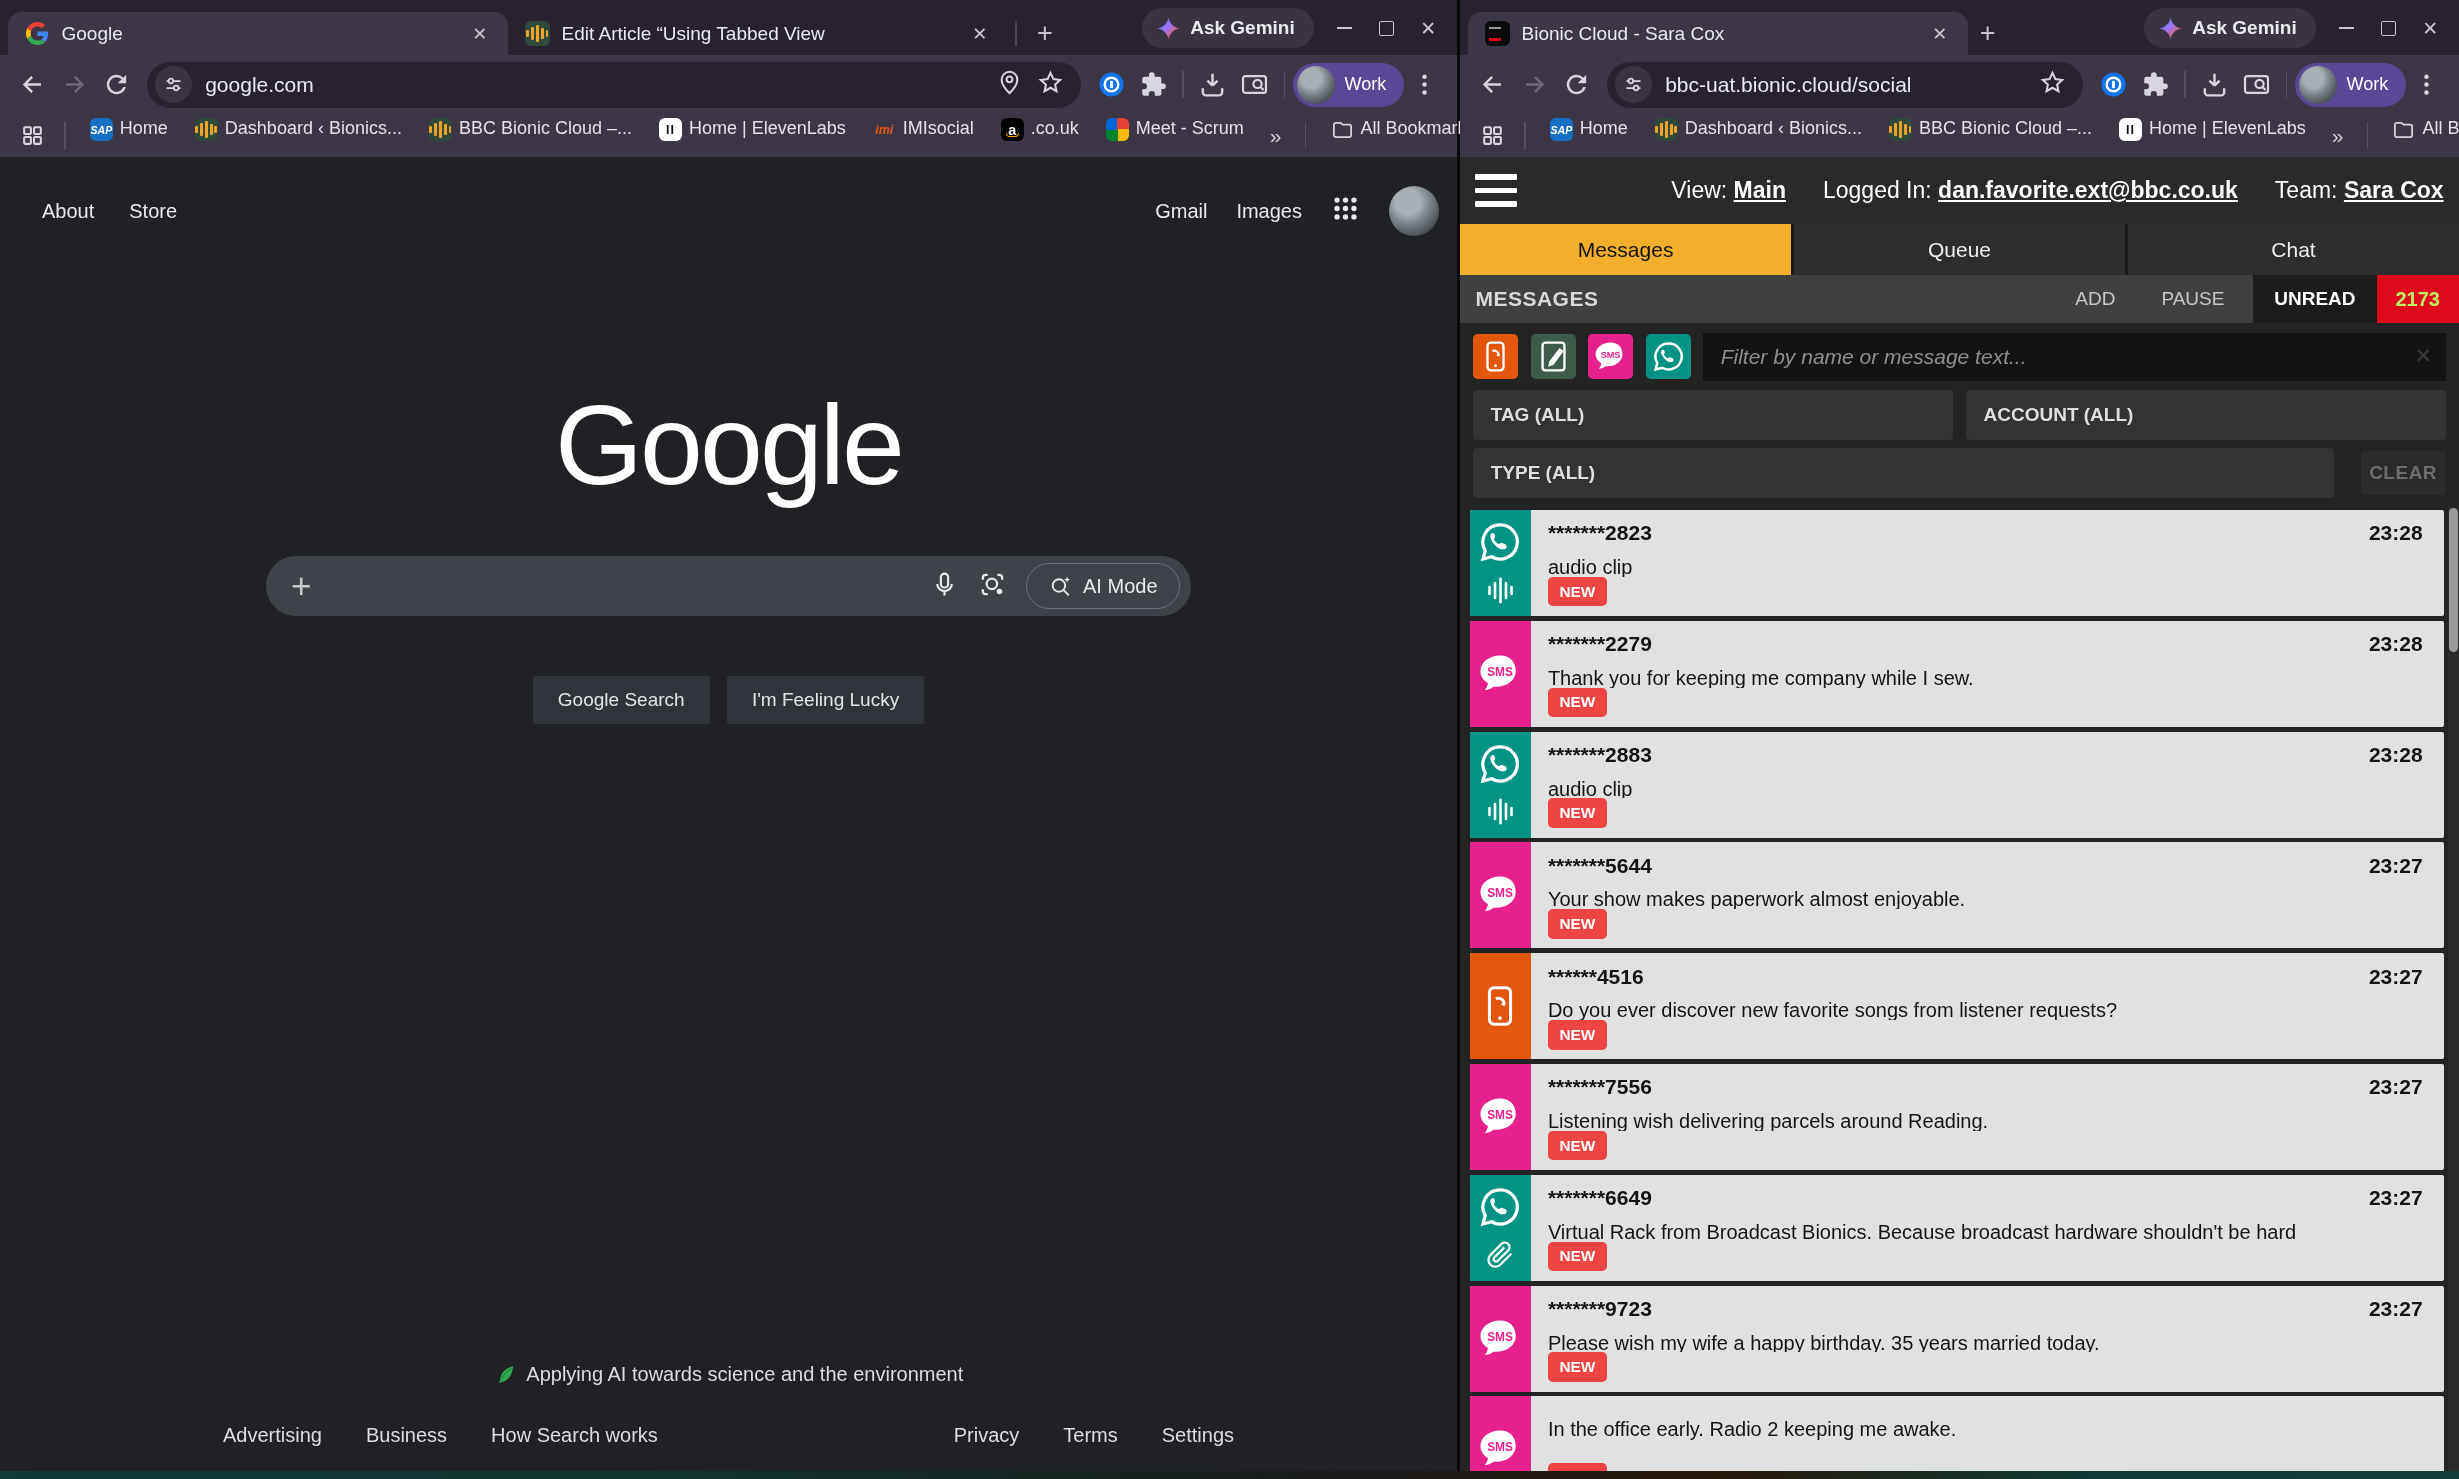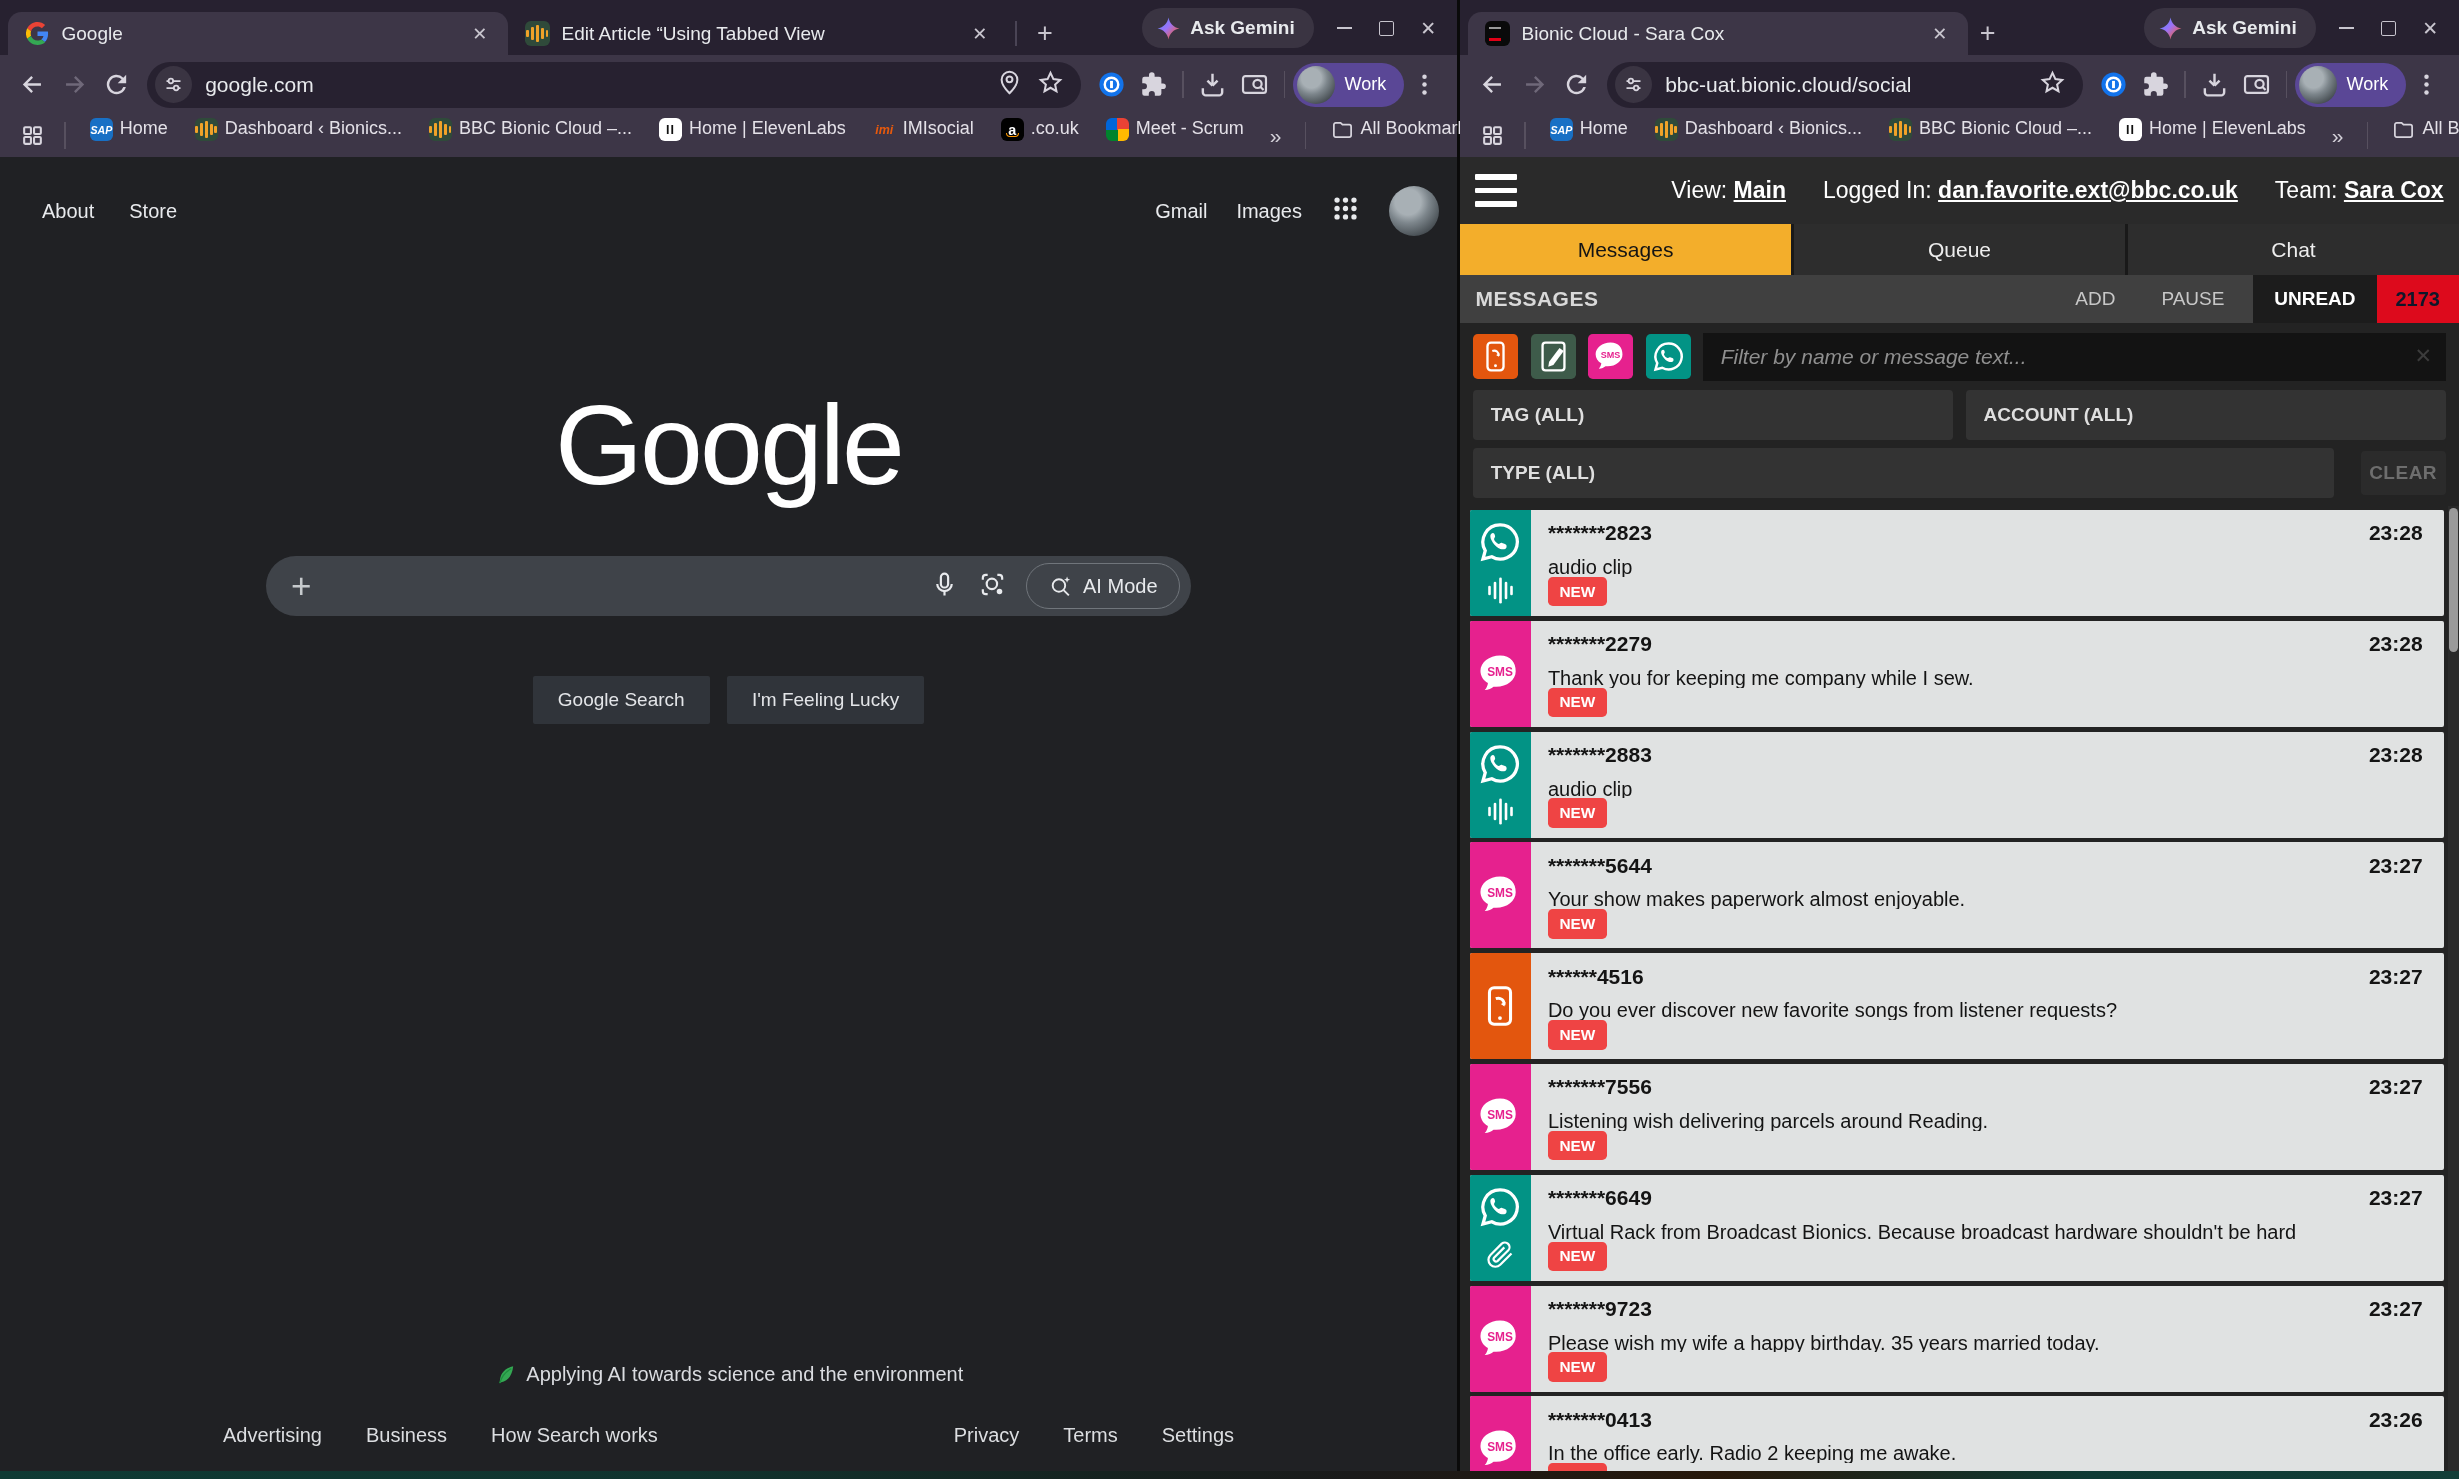--- a/index.html
+++ b/index.html
@@ -99,21 +99,21 @@
   .hdr-items .val { font-weight:bold; text-decoration:underline; }
   .app-tabs { height:51px; display:flex; background:#191919; gap:2.9px; }
   .app-tab { flex:1; display:flex; align-items:center; justify-content:center; font-size:21px; background:#2D2D2D; color:#EDEDED; }
   .app-tab.active { background:#F3AE2B; color:#141414; }
   .msg-toolbar { height:48px; background:#404040; display:flex; align-items:center; padding-left:15.4px; }
   .msg-toolbar .mt-title { font-weight:bold; font-size:21px; color:#D9D9D9; letter-spacing:0.5px; }
   .mt-spacer { flex:1; }
   .mt-act { font-size:19px; color:#C7C7C7; padding:0 23px; }
   .unread-box { height:48px; background:#1C1C1C; color:#fff; font-weight:bold; display:flex; align-items:center;
                 padding:0 21px; font-size:19px; margin-left:5.8px; }
-  .count-box { height:48px; background:#DD0A1C; color:#0f172a; font-weight:bold; display:flex; align-items:center;
+  .count-box { height:48px; background:#DD0A1C; color:#bef264; font-weight:bold; display:flex; align-items:center;
                padding:8px 19px; font-size:20px; }
   .filter-row { display:flex; align-items:center; padding:9.6px 13.4px 7.7px 13.4px; gap:12.5px; }
   .chan-btn { width:45px; height:45px; border-radius:4.8px; display:flex; align-items:center; justify-content:center; flex:none; }
   .chan-btn svg { width:35px; height:35px; }
   .filter-wrap { flex:1; position:relative; }
   .filter-wrap input { width:100%; height:48px; background:#131313; border:none; outline:none; color:#BDBDBD;
                        font-style:italic; font-size:21px; padding:0 42px 0 17.3px; font-family:"Liberation Sans",sans-serif; }
   .filter-wrap input::placeholder { color:#8F8F8F; font-style:italic; }
   .filter-x { position:absolute; right:13.4px; top:11.5px; color:#3C3C3C; font-size:21px; }
   .dd-rows { padding:1.9px 13.4px 0 13.4px; }
@@ -794,24 +794,20 @@
               </div>
             </div>
             <div class="msg">
               <div class="stripe" style="background: rgb(230, 33, 142);">
                 <svg class="main" viewBox="0 0 24 24">
                   <path d="M12 2.4C6.3 2.4 1.8 6 1.8 10.4c0 2.6 1.5 4.9 3.9 6.3-.1 1.2-.6 2.6-1.7 3.7 2-.2 3.6-1 4.6-1.8.5.1 1 .1 1.4.1 5.7 0 10.2-3.6 10.2-8.1S17.7 2.4 12 2.4z" fill="#fff"></path>
                   <text x="12" y="12.8" text-anchor="middle" font-size="6.2" font-weight="bold" fill="#E6218E" font-family="Liberation Sans, sans-serif">SMS</text>
                 </svg>
               </div>
               <div class="msg-body">
-                <div class="msg-top">
-                  <span>*******0413</span>
-                  <span>23:26</span>
-                </div>
                 <div class="msg-text">In the office early. Radio 2 keeping me awake.</div>
                 <span class="badge">NEW</span>
               </div>
             </div>
           </div>
         <div class="scrollbar">
             <div class="scroll-thumb"></div>
           </div>
       </div>
     </div>

